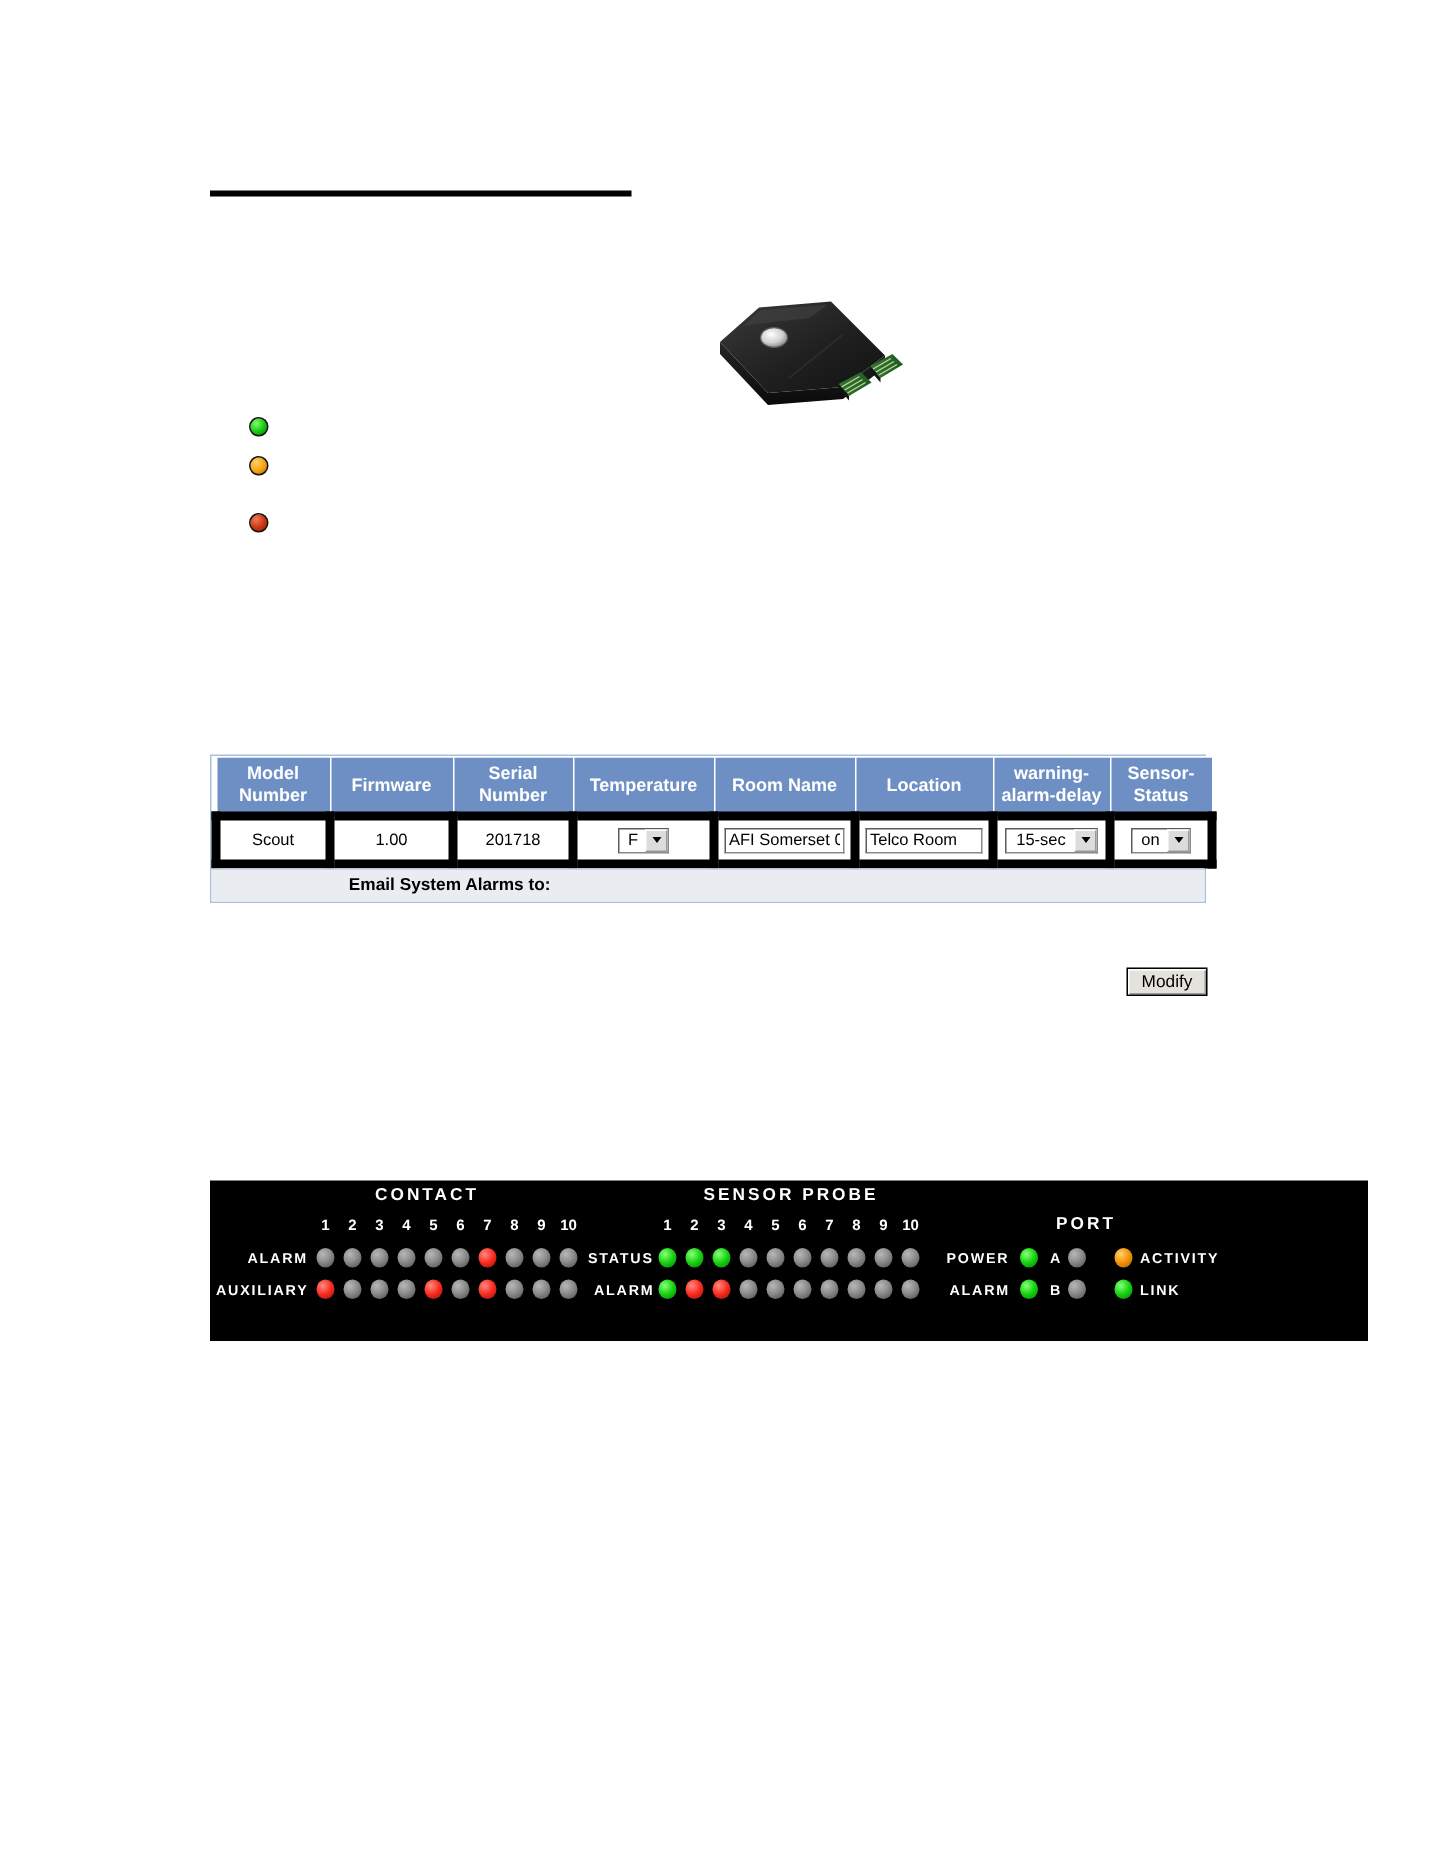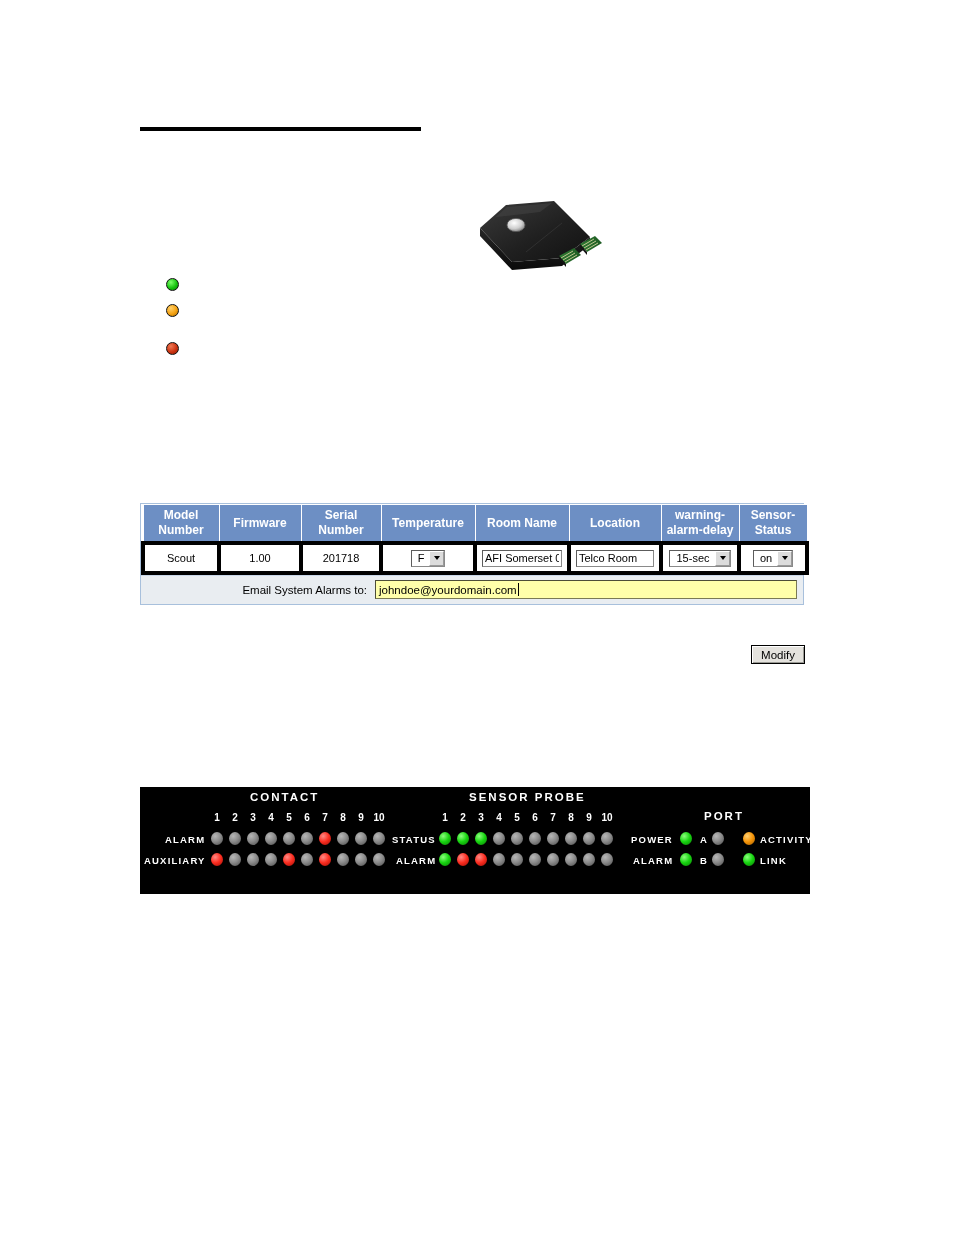--- a/index.html
+++ b/index.html
@@ -79,21 +79,21 @@
     text-align: center;
     border: 1px solid #ffffff;
     padding: 3px 2px;
     line-height: 15px;
   }
   table.settings td {
     background: #ffffff;
     color: #000000;
     font-size: 11px;
     text-align: center;
-    border: 4px solid #000000;
+    border: 6px solid #000000;
     padding: 3px 3px;
     height: 20px;
     margin-top: 12px;
   }
   .col-model  { width: 76px; }
   .col-fw     { width: 82px; }
   .col-serial { width: 80px; }
   .col-temp   { width: 94px; }
   .col-name   { width: 94px; }
   .col-loc    { width: 92px; }
@@ -165,21 +165,21 @@
     background: #e9edf1;
     border-top: 1px solid #c8d6e8;
     padding: 4px 6px 5px 6px;
     box-sizing: border-box;
   }
   .email-label {
     flex: none;
     width: 228px;
     text-align: right;
     font-size: 11.5px;
-    font-weight: normal;
+    font-weight: bold;
     color: #000;
     padding-right: 8px;
     box-sizing: border-box;
   }
   .email-input {
     flex: 1;
     background: #ffffaa;
     border: 1px solid #7a7a55;
     border-top-color: #4d4d38;
     border-left-color: #4d4d38;
@@ -219,21 +219,21 @@
     justify-content: center;
     box-sizing: border-box;
     cursor: pointer;
   }
 
   
   .led-panel {
     position: absolute;
     left: 140px;
     top: 787px;
-    width: 670px;
+    width: 772px;
     height: 107px;
     background: #000000;
   }
   .led-panel .grp-title {
     position: absolute;
     color: #ffffff;
     font-family: "Liberation Sans", sans-serif;
     font-size: 11.5px;
     font-weight: bold;
     letter-spacing: 2px;
@@ -383,24 +383,20 @@
                 <i></i>
               </span>
           </span>
         </td>
       </tr>
     </tbody>
   </table>
 
   <div class="email-row">
     <div class="email-label">Email System Alarms to:</div>
-    <div class="email-input">
-      <span>johndoe@yourdomain.com</span>
-      <span class="caret"></span>
-    </div>
   </div>
 </div>
 
 <div class="modify-btn">Modify</div>
 
 <div class="led-panel">
 
   <div class="grp-title" style="left:110px; top:4px;">CONTACT</div>
   <div class="grp-title" style="left:329px; top:4px;">SENSOR PROBE</div>
   <div class="grp-title" style="left:564px; top:23px;">PORT</div>

